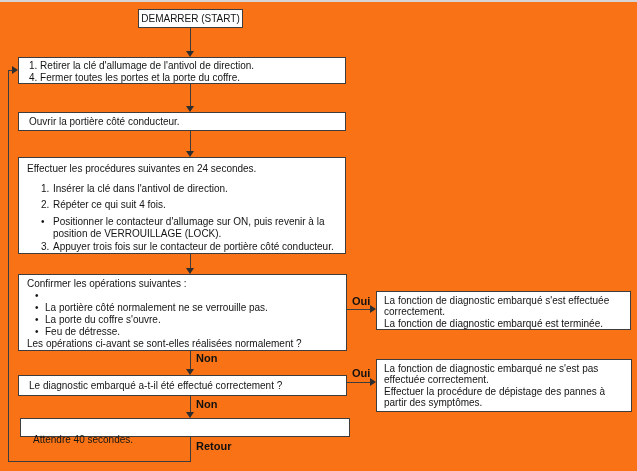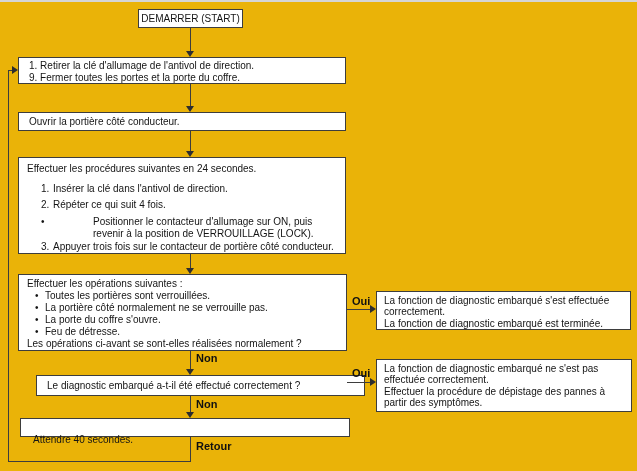--- a/index.html
+++ b/index.html
@@ -1,20 +1,20 @@
 <!DOCTYPE html>
 <html><head>
 <meta charset="utf-8">
 <style>
   * { margin:0; padding:0; box-sizing:border-box; }
   html,body { background:#fff; }
   .page {
     position:relative;
     width:637px; height:471px;
-    background:#eab308;
+    background:#f97316;
     font-family:"Liberation Sans", sans-serif;
     color:#141414;
     overflow:hidden;
   }
   .top-rule {
     position:absolute; left:0; top:0; width:637px; height:2px;
     background:#d5d5d5;
   }
   .box {
     position:absolute;
@@ -27,21 +27,21 @@
   .terminator {
     left:138px; top:9px; width:105px; height:19px;
     text-align:center; line-height:17px;
     font-size:10px;
   }
   .box-a { left:18px;  top:57px;  width:328px; height:27px; padding:2px 6px 0 10px; line-height:11.5px; }
   .box-b { left:18px;  top:112px; width:328px; height:19px; padding:3px 6px 0 10px; }
   .box-c { left:18px;  top:157px; width:328px; height:97px; padding:5px 6px 0 8px;  }
   .box-d { left:18px;  top:274px; width:329px; height:77px; padding:3px 6px 0 8px; line-height:12.1px; }
   .box-e { left:376px; top:291px; width:255px; height:39px; padding:3px 6px 0 7px; line-height:11.3px; }
-  .box-f { left:36px;  top:375px; width:329px; height:21px; padding:4px 6px 0 10px; }
+  .box-f { left:18px;  top:375px; width:329px; height:21px; padding:4px 6px 0 10px; }
   .box-g { left:376px; top:359px; width:256px; height:53px; padding:3px 6px 0 7px; line-height:11.4px; }
   .box-h { left:20px;  top:418px; width:330px; height:19px; padding:15px 6px 0 12px; }
   .item-row { display:flex; margin-left:14px; }
   .item-row .marker { flex:0 0 12px; }
   .item-row .txt { flex:1 1 auto; }
   .bullet-row { display:flex; margin-left:8px; }
   .bullet-row .marker { flex:0 0 10px; }
   .mt8 { margin-top:8px; }
   .mt5 { margin-top:5px; }
   .mt4 { margin-top:4px; }
@@ -76,21 +76,21 @@
 
   <div class="box terminator">
     <span>DEMARRER (START)</span>
   </div>
 
   <div class="vline" style="left:190px; top:28px; height:24px;"></div>
   <div class="arr-down" style="left:186px; top:51px;"></div>
 
   <div class="box box-a">
     <div>1. Retirer la clé d'allumage de l'antivol de direction.</div>
-    <div>9. Fermer toutes les portes et la porte du coffre.</div>
+    <div>4. Fermer toutes les portes et la porte du coffre.</div>
   </div>
 
   <div class="hline" style="left:8px; top:70px; width:5px;"></div>
   <div class="arr-right" style="left:12px; top:66px;"></div>
 
   <div class="vline" style="left:190px; top:84px; height:23px;"></div>
   <div class="arr-down" style="left:186px; top:106px;"></div>
 
   <div class="box box-b">
     <div>Ouvrir la portière côté conducteur.</div>
@@ -104,36 +104,35 @@
     <div class="item-row mt8">
       <span class="marker">1.</span>
       <span class="txt">Insérer la clé dans l'antivol de direction.</span>
     </div>
     <div class="item-row mt4">
       <span class="marker">2.</span>
       <span class="txt">Répéter ce qui suit 4 fois.</span>
     </div>
     <div class="item-row mt5">
       <span class="marker">•</span>
-      <span class="txt" style="max-width:276px;margin-left:40px;">Positionner le contacteur d'allumage sur ON, puis revenir à la position de VERROUILLAGE (LOCK).</span>
+      <span class="txt" style="max-width:276px;">Positionner le contacteur d'allumage sur ON, puis revenir à la position de VERROUILLAGE (LOCK).</span>
     </div>
     <div class="item-row mt1">
       <span class="marker">3.</span>
       <span class="txt">Appuyer trois fois sur le contacteur de portière côté conducteur.</span>
     </div>
   </div>
 
   <div class="vline" style="left:190px; top:254px; height:15px;"></div>
   <div class="arr-down" style="left:186px; top:268px;"></div>
 
   <div class="box box-d">
-    <div>Effectuer les opérations suivantes :</div>
+    <div>Confirmer les opérations suivantes :</div>
     <div class="bullet-row">
       <span class="marker">•</span>
-      <span class="txt">Toutes les portières sont verrouillées.</span>
     </div>
     <div class="bullet-row">
       <span class="marker">•</span>
       <span class="txt">La portière côté normalement ne se verrouille pas.</span>
     </div>
     <div class="bullet-row">
       <span class="marker">•</span>
       <span class="txt">La porte du coffre s'ouvre.</span>
     </div>
     <div class="bullet-row">

